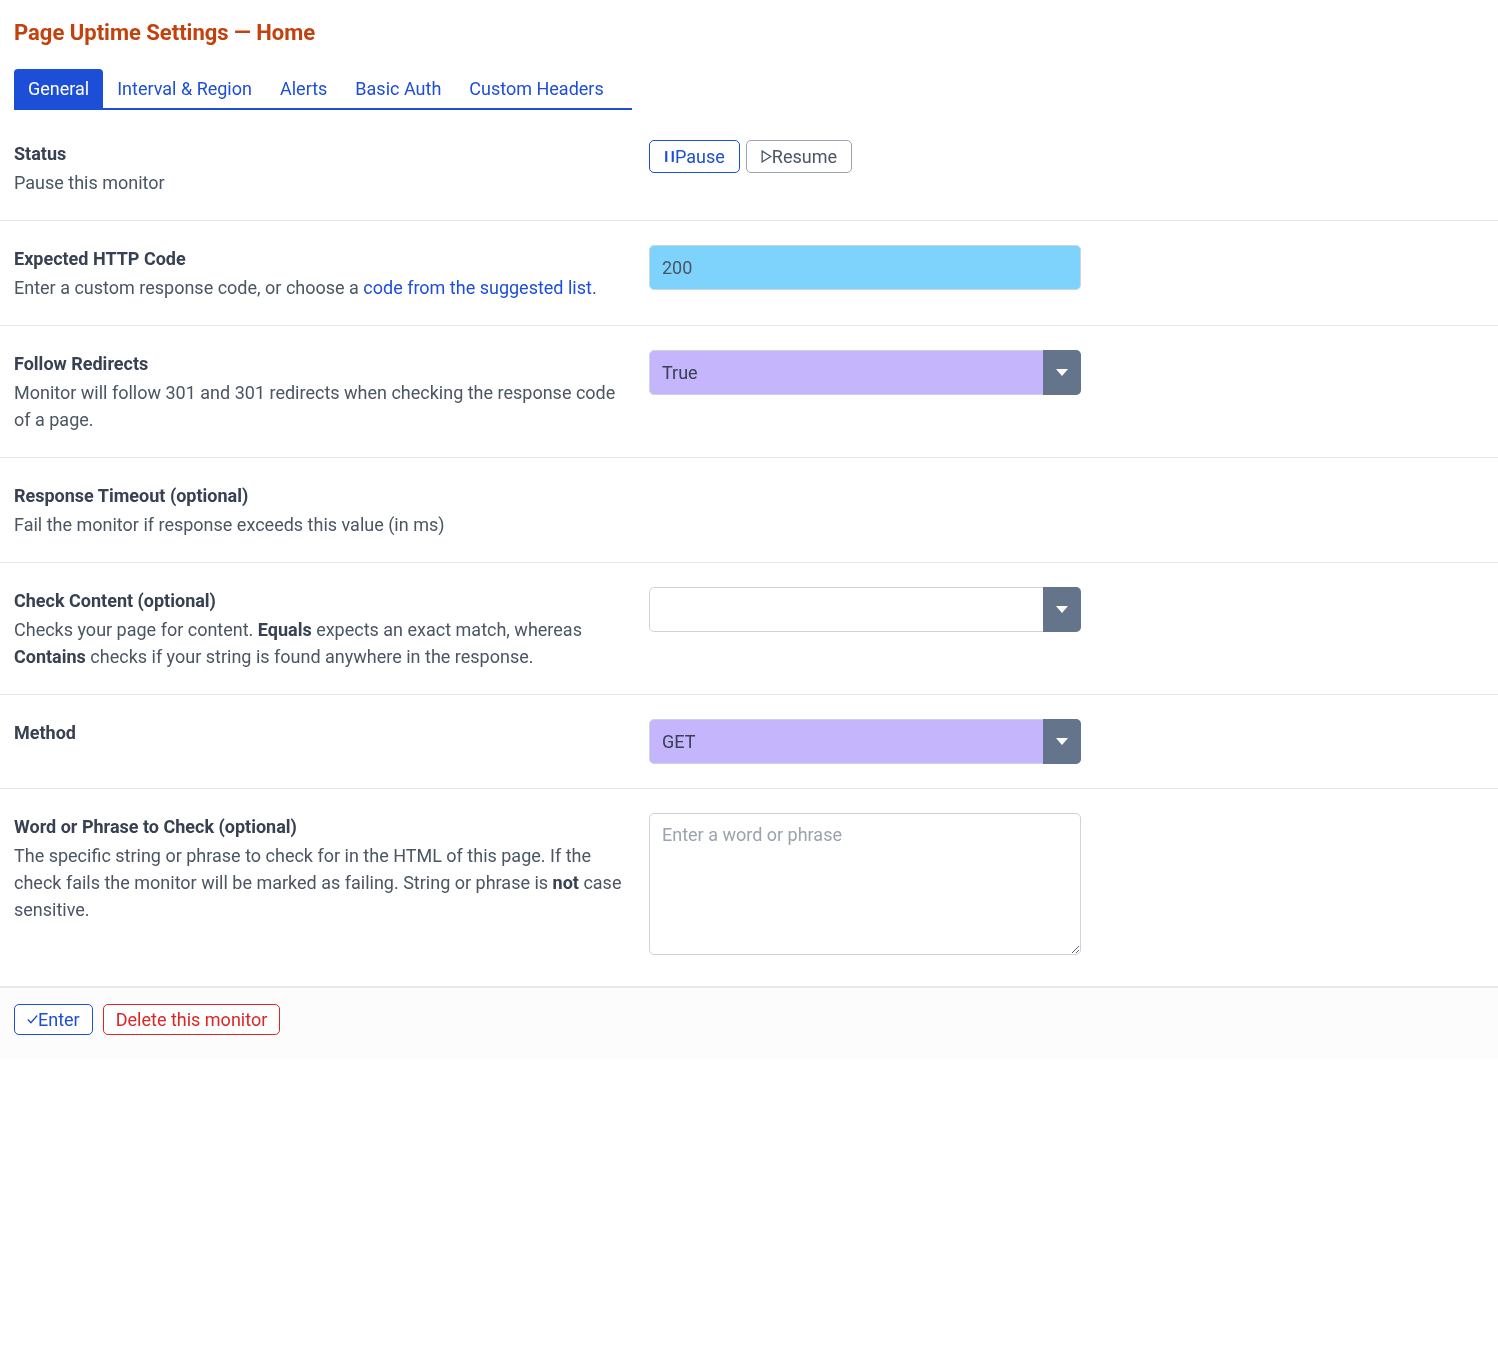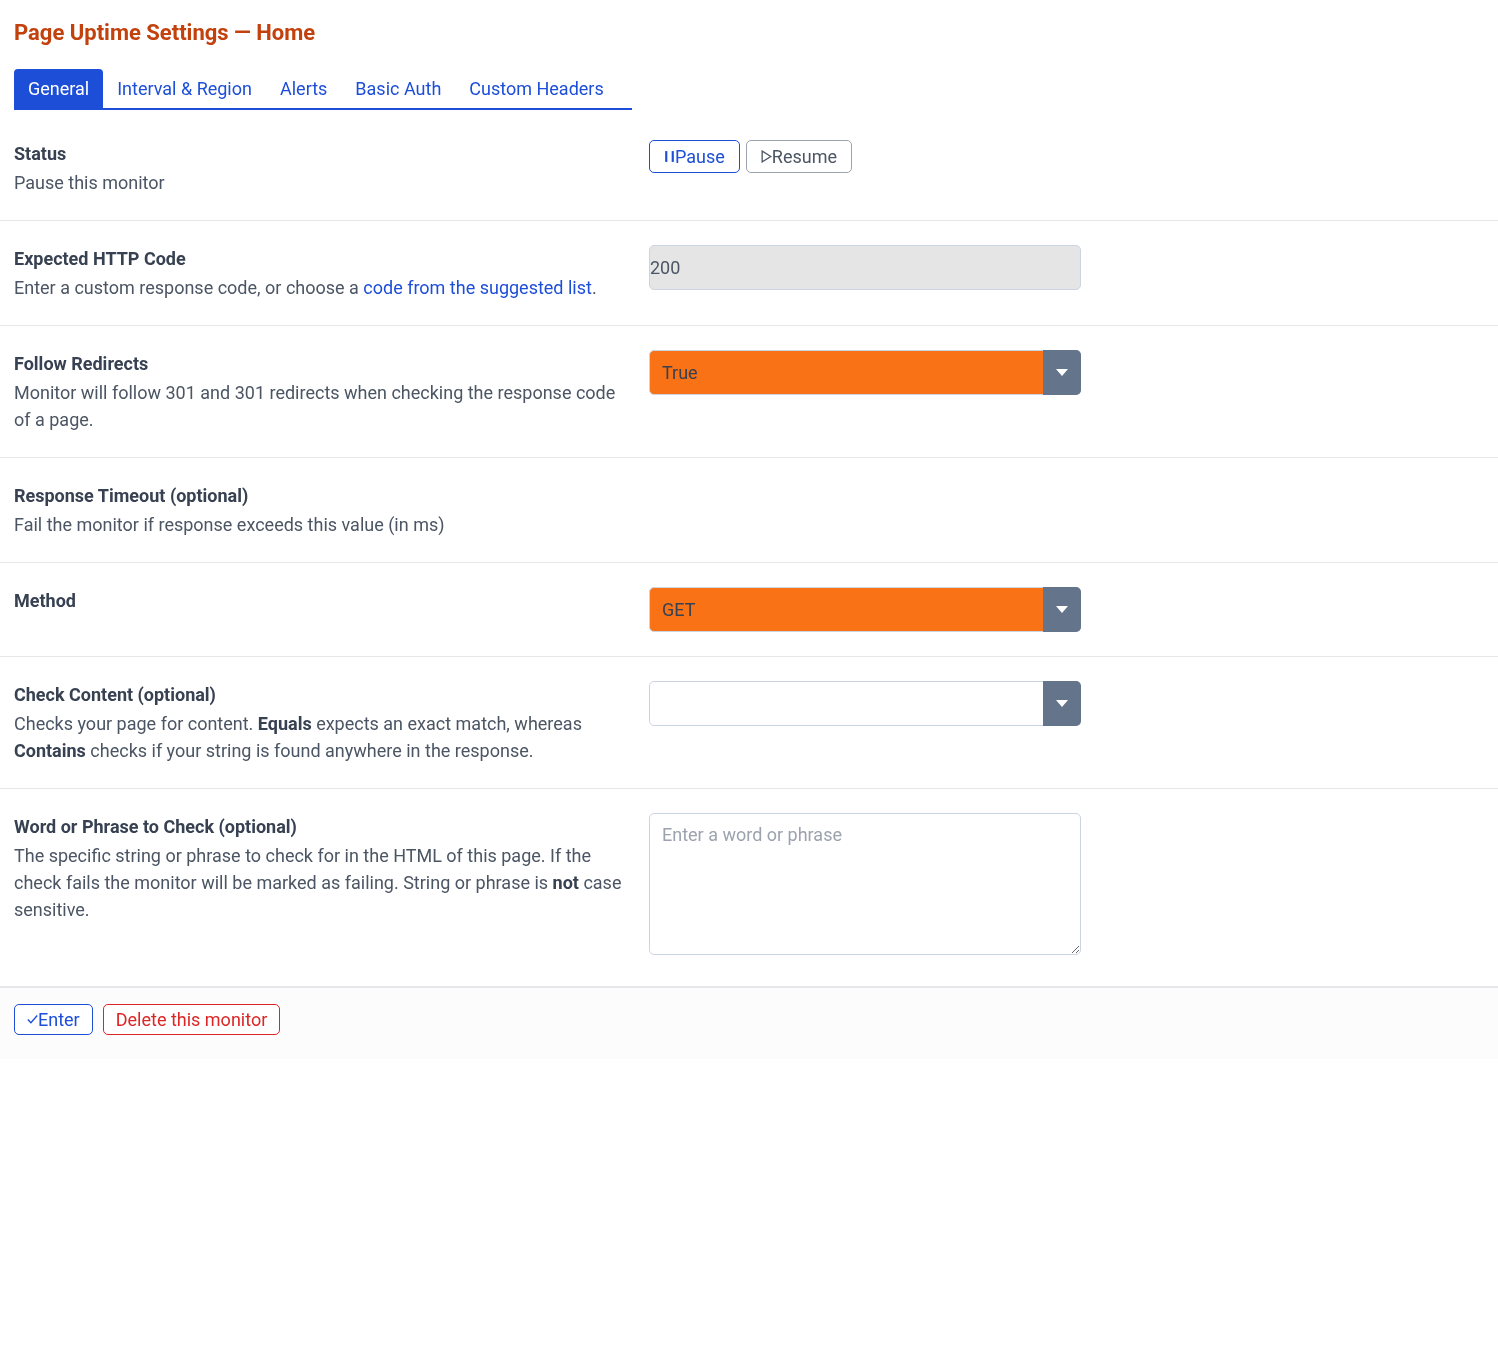--- a/index.html
+++ b/index.html
@@ -79,44 +79,44 @@
       font-weight: 700;
       color: #374151;
     }
     .field-help .not-bold {
       font-weight: 700;
       color: #374151;
     }
     .text-input {
       width: 100%;
       height: 45px;
-      padding: 0 0;
+      padding: 0 12px;
       border: 1px solid #cbd5e1;
       border-radius: 5px;
       font-size: 18px;
       color: #4b5563;
-      background: #e5e5e5;
+      background: #7dd3fc;
       font-family: inherit;
     }
     .text-input::placeholder {
       color: #9ca3af;
     }
     .select-wrap {
       position: relative;
       width: 100%;
     }
     .select-input {
       width: 100%;
       height: 45px;
       padding: 0 12px;
       border: 1px solid #cbd5e1;
       border-radius: 5px;
       font-size: 18px;
       color: #374151;
-      background: #f97316;
+      background: #c4b5fd;
       appearance: none;
       -webkit-appearance: none;
       font-family: inherit;
       cursor: pointer;
     }
     .select-caret {
       position: absolute;
       right: 0;
       top: 0;
       width: 38px;
@@ -275,47 +275,47 @@
 
   <div class="form-row">
     <div class="form-left">
       <div class="field-label">Response Timeout (optional)</div>
       <div class="field-help">Fail the monitor if response exceeds this value (in ms)</div>
     </div>
   </div>
 
   <div class="form-row">
     <div class="form-left">
-      <div class="field-label">Method</div>
-    </div>
-    <div class="form-right">
-      <div class="select-wrap">
+      <div class="field-label">Check Content (optional)</div>
+      <div class="field-help">
+        <span>Checks your page for content. </span><b>Equals</b><span> expects an exact match, whereas </span><b>Contains</b><span> checks if your string is found anywhere in the response.</span>
+      </div>
+    </div>
+    <div class="form-right">
+      <div class="select-wrap empty-option-select">
         <select class="select-input">
-          <option>GET</option>
+          <option></option>
         </select>
         <div class="select-caret">
           <svg viewBox="0 0 12 8">
               <polygon points="0,0 12,0 6,7" fill="#fff"></polygon>
             </svg>
         </div>
       </div>
     </div>
   </div>
 
   <div class="form-row">
     <div class="form-left">
-      <div class="field-label">Check Content (optional)</div>
-      <div class="field-help">
-        <span>Checks your page for content. </span><b>Equals</b><span> expects an exact match, whereas </span><b>Contains</b><span> checks if your string is found anywhere in the response.</span>
-      </div>
-    </div>
-    <div class="form-right">
-      <div class="select-wrap empty-option-select">
+      <div class="field-label">Method</div>
+    </div>
+    <div class="form-right">
+      <div class="select-wrap">
         <select class="select-input">
-          <option></option>
+          <option>GET</option>
         </select>
         <div class="select-caret">
           <svg viewBox="0 0 12 8">
               <polygon points="0,0 12,0 6,7" fill="#fff"></polygon>
             </svg>
         </div>
       </div>
     </div>
   </div>
 

